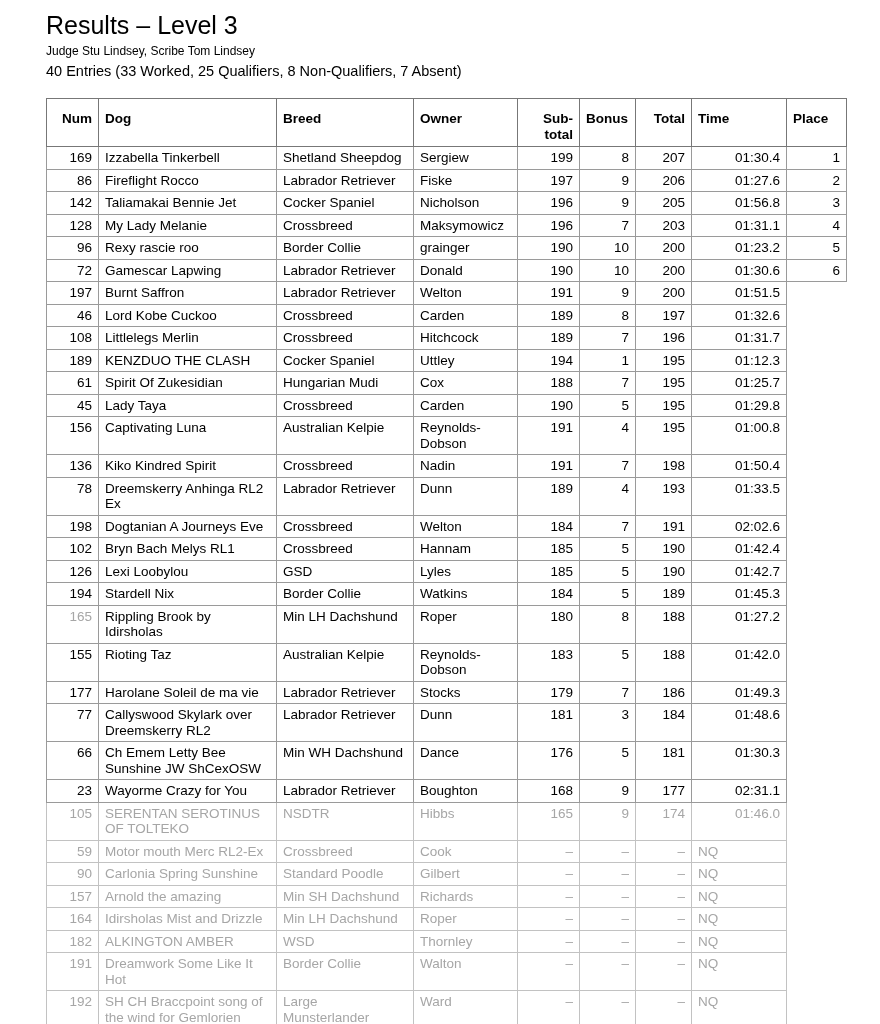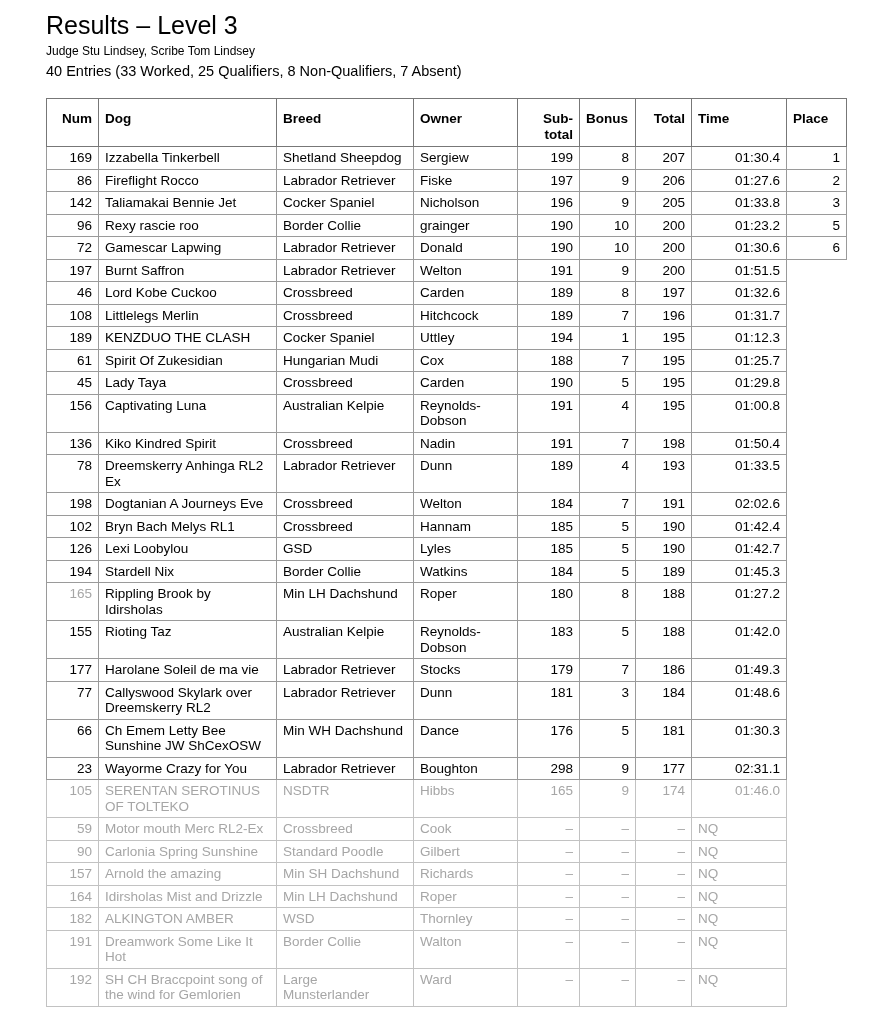--- a/index.html
+++ b/index.html
@@ -165,22 +165,33 @@
             <td class="place">2</td>
           </tr>
           <tr>
             <td class="num">142</td>
             <td class="dog">Taliamakai Bennie Jet</td>
             <td class="breed">Cocker Spaniel</td>
             <td class="owner">Nicholson</td>
             <td class="sub">196</td>
             <td class="bonus">9</td>
             <td class="total">205</td>
-            <td class="time">01:33.8</td>
+            <td class="time">01:56.8</td>
             <td class="place">3</td>
+          </tr>
+          <tr>
+            <td class="num">128</td>
+            <td class="dog">My Lady Melanie</td>
+            <td class="breed">Crossbreed</td>
+            <td class="owner">Maksymowicz</td>
+            <td class="sub">196</td>
+            <td class="bonus">7</td>
+            <td class="total">203</td>
+            <td class="time">01:31.1</td>
+            <td class="place">4</td>
           </tr>
           <tr>
             <td class="num">96</td>
             <td class="dog">Rexy rascie roo</td>
             <td class="breed">Border Collie</td>
             <td class="owner">grainger</td>
             <td class="sub">190</td>
             <td class="bonus">10</td>
             <td class="total">200</td>
             <td class="time">01:23.2</td>
@@ -393,21 +404,21 @@
             <td class="bonus">5</td>
             <td class="total">181</td>
             <td class="time">01:30.3</td>
             <td class="place empty"></td>
           </tr>
           <tr>
             <td class="num">23</td>
             <td class="dog">Wayorme Crazy for You</td>
             <td class="breed">Labrador Retriever</td>
             <td class="owner">Boughton</td>
-            <td class="sub">298</td>
+            <td class="sub">168</td>
             <td class="bonus">9</td>
             <td class="total">177</td>
             <td class="time">02:31.1</td>
             <td class="place empty"></td>
           </tr>
           <tr class="dim">
             <td class="num">105</td>
             <td class="dog">SERENTAN SEROTINUS OF TOLTEKO</td>
             <td class="breed">NSDTR</td>
             <td class="owner">Hibbs</td>

